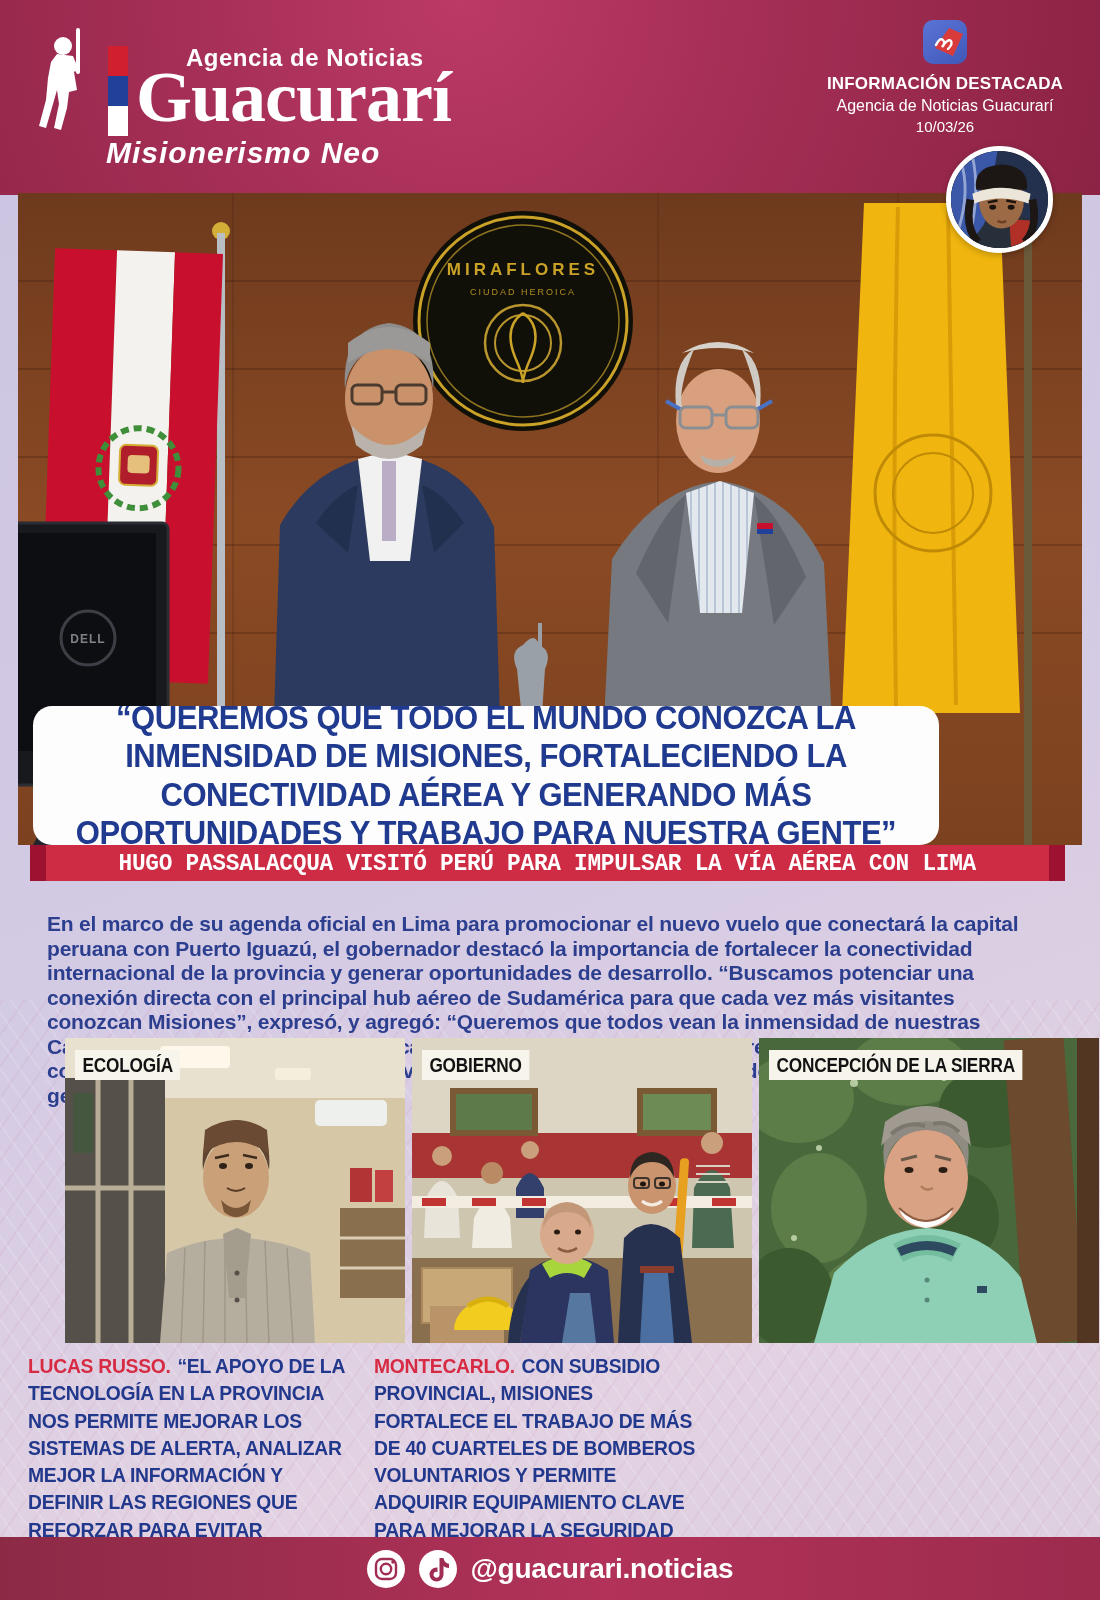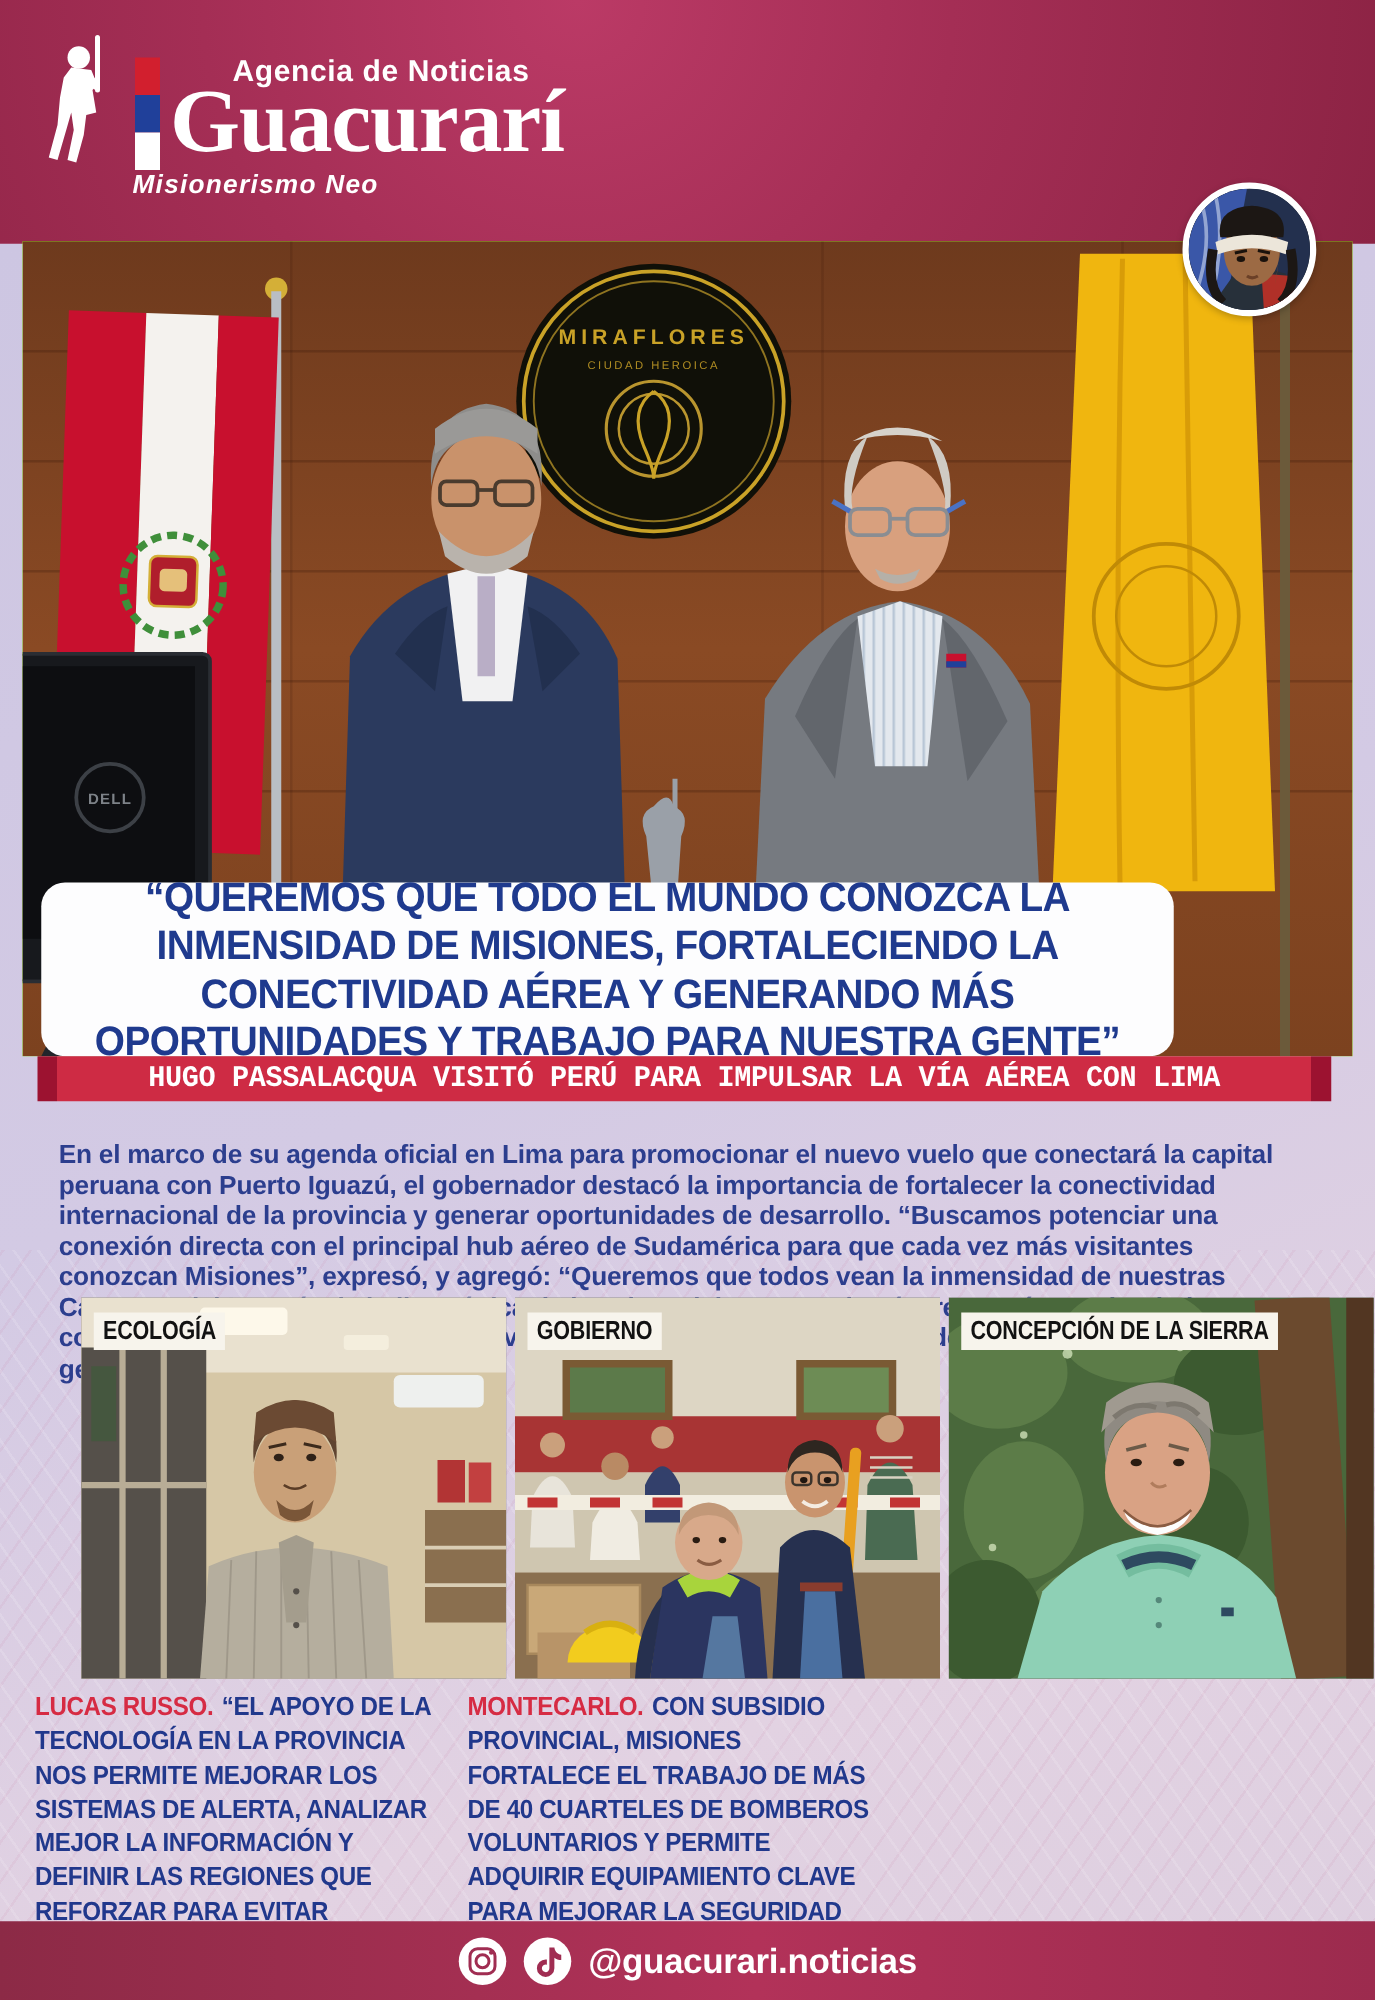--- a/index.html
+++ b/index.html
@@ -35,21 +35,21 @@
     position:absolute;left:158px;top:26px;width:300px;
     color:#fff;font-size:24px;font-weight:bold;letter-spacing:.5px;
   }
   .agency-name{
     position:absolute;left:108px;top:38px;width:470px;
     color:#fff;font-family:"Liberation Serif",serif;font-weight:bold;
     font-size:72px;letter-spacing:-1px;
   }
   .tagline{
     position:absolute;left:78px;top:118px;width:360px;
-    color:#fff;font-size:21px;font-weight:bold;font-style:italic;letter-spacing:1px;
+    color:#fff;font-size:30px;font-weight:bold;font-style:italic;letter-spacing:1px;
   }
   .featured-block{position:absolute;left:820px;top:20px;width:250px;text-align:center;color:#fff;}
   .app-icon{
     display:inline-block;width:44px;height:44px;border-radius:10px;
     background:linear-gradient(145deg,#5a74d6,#4058b8);position:relative;overflow:hidden;
   }
   .featured-label{font-size:17px;font-weight:bold;letter-spacing:.2px;margin-top:6px;}
   .featured-sub{font-size:16px;margin-top:3px;}
   .featured-date{font-size:15px;margin-top:3px;}
   
@@ -130,20 +130,31 @@
     <div class="flagbar">
       <div class="fb-red"></div>
         <div class="fb-blue"></div>
         <div class="fb-white"></div>
     </div>
     <div class="agency-small">Agencia de Noticias</div>
     <div class="agency-name">Guacurarí</div>
     <div class="tagline">Misionerismo Neo</div>
   </div>
 
+  <div class="featured-block">
+    <span class="app-icon">
+      <svg width="44" height="44" viewBox="0 0 44 44">
+        <path d="M12 28 L26 8 L40 14 L30 36 Z" fill="#d93a3a"></path>
+        <path d="M13 25 q4 -8 7 -5 q3 3 -1 7 q6 -9 9 -6 q2 3 -3 8" fill="none" stroke="#fff" stroke-width="2.4" stroke-linecap="round"></path>
+      </svg>
+    </span>
+    <div class="featured-label">INFORMACIÓN DESTACADA</div>
+    <div class="featured-sub">Agencia de Noticias Guacurarí</div>
+    <div class="featured-date">10/03/26</div>
+  </div>
 </div>
 
 <div class="hero">
   <svg width="1064" height="652" viewBox="0 0 1064 652">
     <defs>
       <linearGradient id="woodG" x1="0" y1="0" x2="0" y2="1">
         <stop offset="0" stop-color="#6e3a1d"></stop>
           <stop offset=".5" stop-color="#8a4a24"></stop>
           <stop offset="1" stop-color="#7c421f"></stop>
       </linearGradient>

